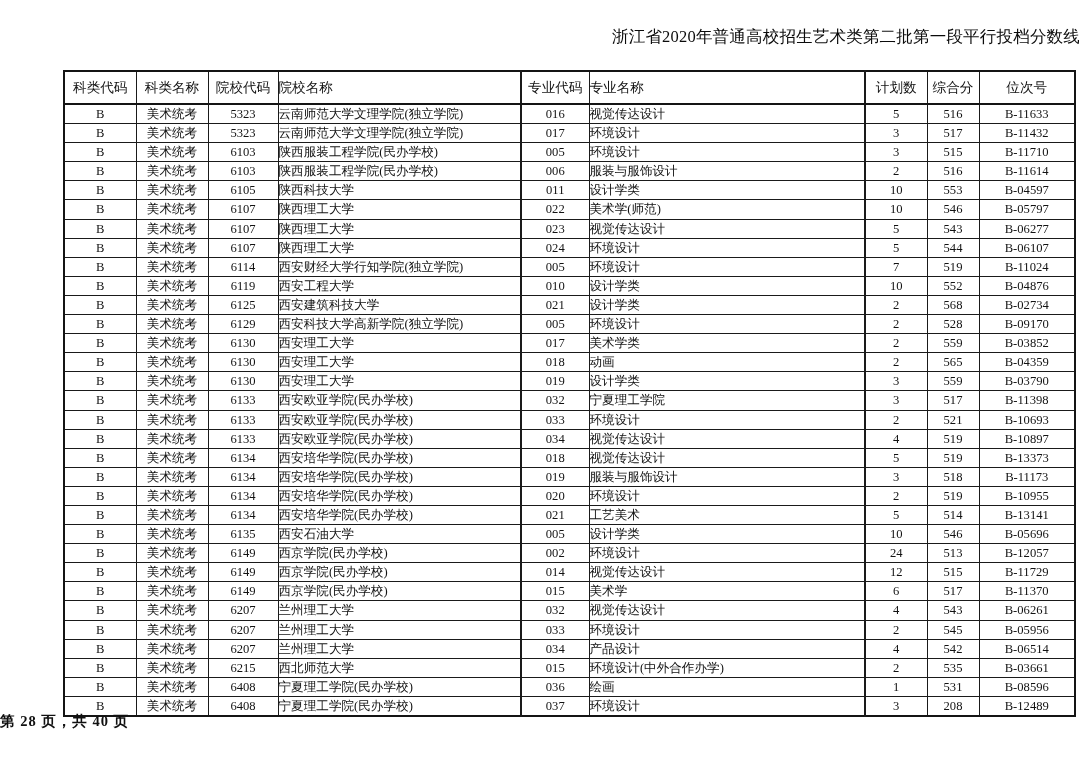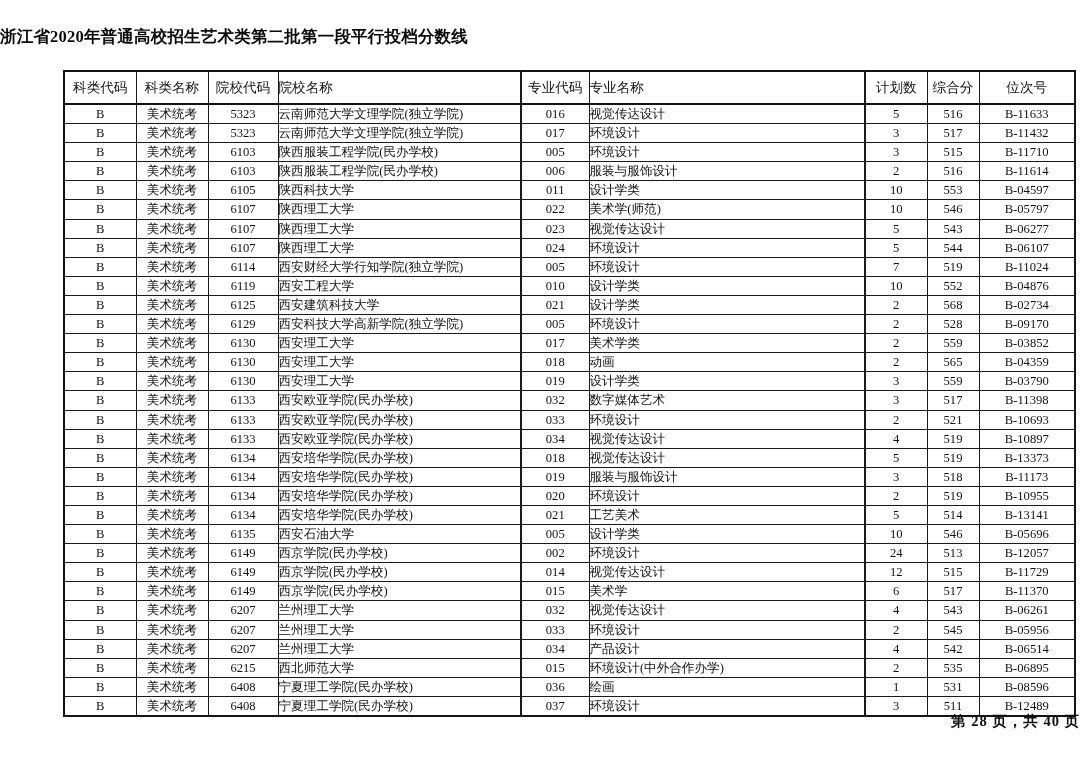--- a/index.html
+++ b/index.html
@@ -14,23 +14,23 @@
     color: #111111;
     overflow: hidden;
   }
   .page {
     position: relative;
     width: 1080px;
     height: 764px;
     box-sizing: border-box;
   }
   .doc-title {
-    text-align: left;
+    text-align: right;
     font-size: 16.5px;
-    font-weight: bold;
+    font-weight: normal;
     letter-spacing: 0.2px;
     padding-top: 27px;
     padding-bottom: 0;
     line-height: 1.2;
     color: #0b0b0b;
   }
   .table-wrap {
     position: absolute;
     left: 63px;
     top: 70px;
@@ -80,21 +80,21 @@
   
   table.score-table th.sep-left,
   table.score-table td.sep-left {
     border-left-width: 2px;
   }
   .footer {
     position: absolute;
     left: 0;
     right: 0;
     top: 712px;
-    text-align: right;
+    text-align: left;
     font-size: 14.5px;
     font-weight: bold;
     color: #101010;
     letter-spacing: 1px;
   }
 </style>
 </head>
 <body>
 
 <div class="page">
@@ -292,21 +292,21 @@
             <td class="c-center sep-left">3</td>
             <td class="c-center">559</td>
             <td class="c-center">B-03790</td>
           </tr>
           <tr>
             <td class="c-center">B</td>
             <td class="c-center">美术统考</td>
             <td class="c-center">6133</td>
             <td class="c-left">西安欧亚学院(民办学校)</td>
             <td class="c-center sep-left">032</td>
-            <td class="c-left">数字媒体艺术</td>
+            <td class="c-left">宁夏理工学院</td>
             <td class="c-center sep-left">3</td>
             <td class="c-center">517</td>
             <td class="c-center">B-11398</td>
           </tr>
           <tr>
             <td class="c-center">B</td>
             <td class="c-center">美术统考</td>
             <td class="c-center">6133</td>
             <td class="c-left">西安欧亚学院(民办学校)</td>
             <td class="c-center sep-left">033</td>
@@ -449,42 +449,42 @@
           </tr>
           <tr>
             <td class="c-center">B</td>
             <td class="c-center">美术统考</td>
             <td class="c-center">6215</td>
             <td class="c-left">西北师范大学</td>
             <td class="c-center sep-left">015</td>
             <td class="c-left">环境设计(中外合作办学)</td>
             <td class="c-center sep-left">2</td>
             <td class="c-center">535</td>
-            <td class="c-center">B-06895</td>
+            <td class="c-center">B-03661</td>
           </tr>
           <tr>
             <td class="c-center">B</td>
             <td class="c-center">美术统考</td>
             <td class="c-center">6408</td>
             <td class="c-left">宁夏理工学院(民办学校)</td>
             <td class="c-center sep-left">036</td>
             <td class="c-left">绘画</td>
             <td class="c-center sep-left">1</td>
             <td class="c-center">531</td>
             <td class="c-center">B-08596</td>
           </tr>
           <tr>
             <td class="c-center">B</td>
             <td class="c-center">美术统考</td>
             <td class="c-center">6408</td>
             <td class="c-left">宁夏理工学院(民办学校)</td>
             <td class="c-center sep-left">037</td>
             <td class="c-left">环境设计</td>
             <td class="c-center sep-left">3</td>
-            <td class="c-center">511</td>
+            <td class="c-center">208</td>
             <td class="c-center">B-12489</td>
           </tr>
         </tbody>
     </table>
   </div>
 
   <div class="footer">第 28 页，共 40 页</div>
 
 </div>
 

